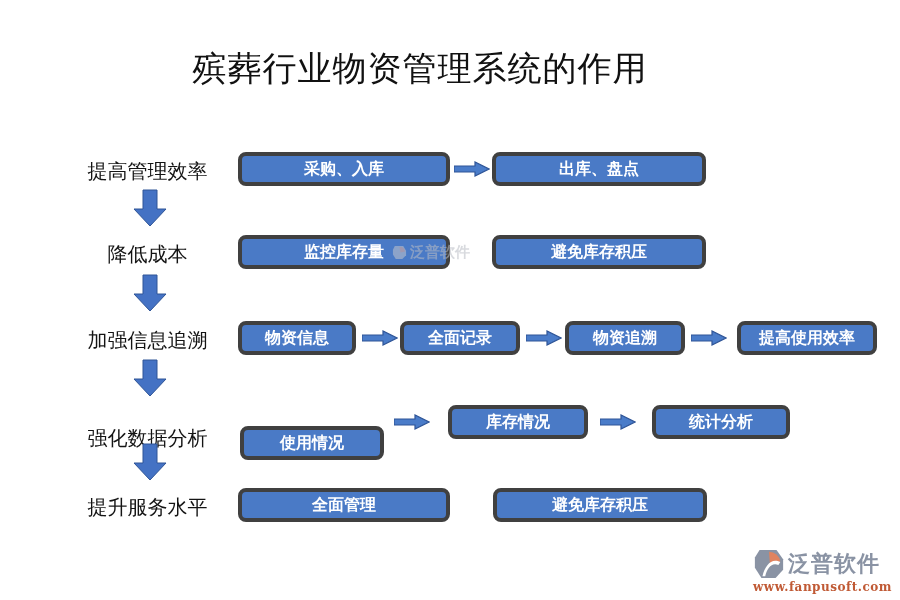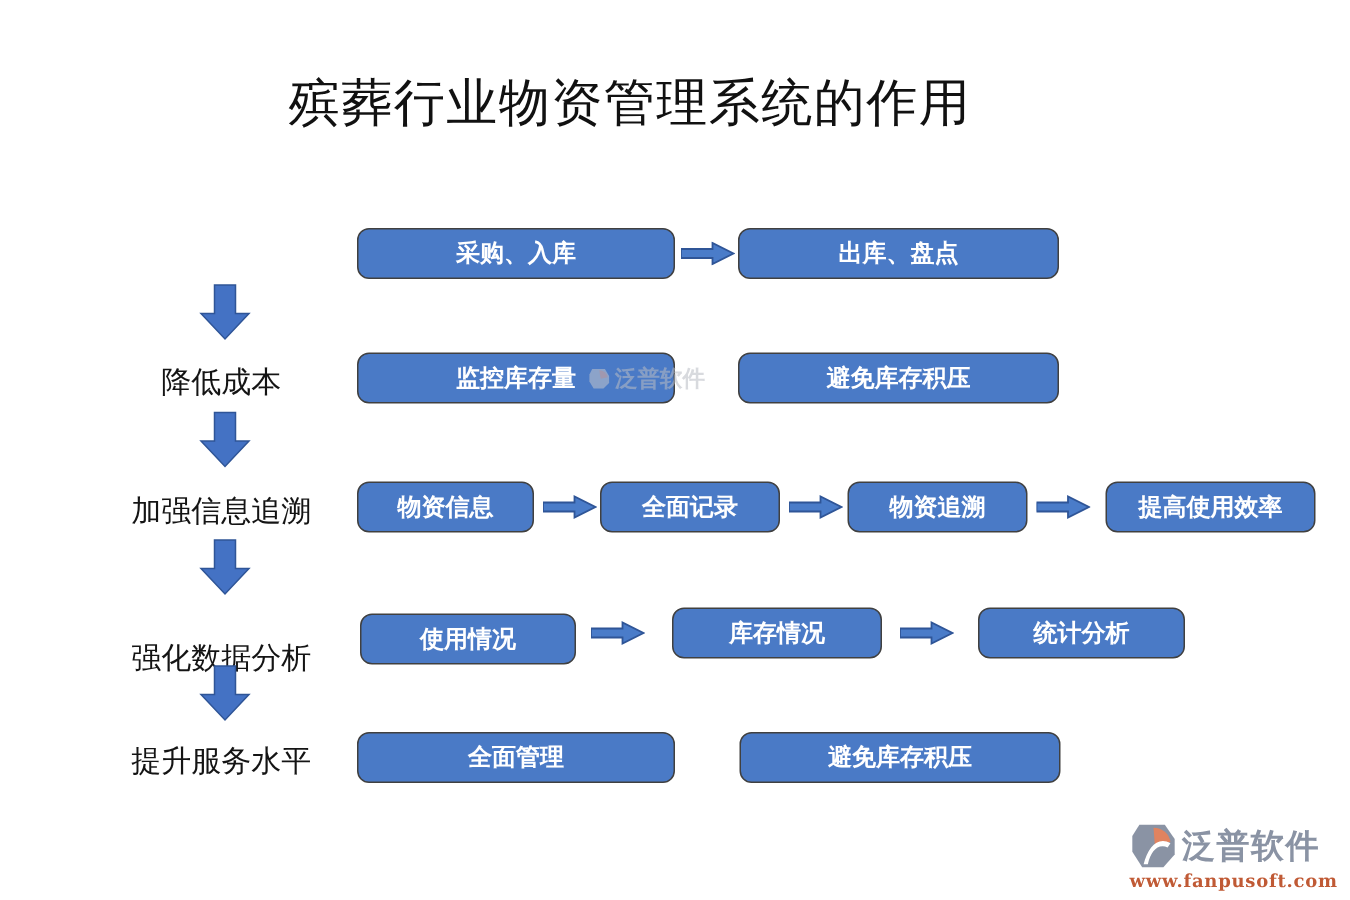--- a/index.html
+++ b/index.html
@@ -10,21 +10,21 @@
   .title{
     position:absolute;top:46px;left:0;width:840px;text-align:center;
     font-size:34px;font-weight:normal;color:#111111;letter-spacing:1px;
   }
   .lbl{
     position:absolute;left:70px;width:155px;text-align:center;
     font-size:20px;color:#141414;white-space:nowrap;
   }
   .box{
     position:absolute;height:34px;box-sizing:border-box;
-    background:#4a7ac6;border:1px solid #404040;border-radius:8px;
+    background:#4a7ac6;border:4px solid #404040;border-radius:8px;
     color:#ffffff;font-weight:bold;font-size:16px;
     display:flex;align-items:center;justify-content:center;white-space:nowrap;
   }
   .harrow{position:absolute;width:36px;height:16px;}
   .varrow{position:absolute;width:36px;height:38px;left:132px;}
   .watermark{
     position:absolute;left:392px;top:243px;display:flex;align-items:center;gap:3px;
     opacity:0.55;pointer-events:none;
   }
   .watermark .wm-text{font-size:15px;font-weight:bold;color:#b9bcc4;}
@@ -37,20 +37,21 @@
     font-size:12px;font-weight:bold;color:#c05a35;letter-spacing:0.5px;
   }
 </style>
 </head>
 <body>
 
 <div id="canvas">
 
   <div class="title">殡葬行业物资管理系统的作用</div>
 
+  <div class="lbl" style="top:158px">提高管理效率</div>
   <div class="box" style="left:238px;top:152px;width:212px">采购、入库</div>
   <svg class="harrow" style="left:454px;top:161px" viewBox="0 0 36 16">
     <path d="M0 5 H21 V1 L35 8 L21 15 V11 H0 Z" fill="#4a7cc9" stroke="#2f5597" stroke-width="1.2"></path>
   </svg>
   <div class="box" style="left:492px;top:152px;width:214px">出库、盘点</div>
 
   <svg class="varrow" style="top:189px" viewBox="0 0 36 38">
     <path d="M11 1 H25 V20 H34 L18 37 L2 20 H11 Z" fill="#4472c4" stroke="#2f5597" stroke-width="1"></path>
   </svg>
 
@@ -83,21 +84,21 @@
   <svg class="harrow" style="left:691px;top:330px" viewBox="0 0 36 16">
     <path d="M0 5 H21 V1 L35 8 L21 15 V11 H0 Z" fill="#4a7cc9" stroke="#2f5597" stroke-width="1.2"></path>
   </svg>
   <div class="box" style="left:737px;top:321px;width:140px">提高使用效率</div>
 
   <svg class="varrow" style="top:359px" viewBox="0 0 36 38">
     <path d="M11 1 H25 V20 H34 L18 37 L2 20 H11 Z" fill="#4472c4" stroke="#2f5597" stroke-width="1"></path>
   </svg>
 
   <div class="lbl" style="top:425px">强化数据分析</div>
-  <div class="box" style="left:240px;top:409px;width:144px">使用情况</div>
+  <div class="box" style="left:240px;top:426px;width:144px">使用情况</div>
   <svg class="harrow" style="left:394px;top:414px" viewBox="0 0 36 16">
     <path d="M0 5 H21 V1 L35 8 L21 15 V11 H0 Z" fill="#4a7cc9" stroke="#2f5597" stroke-width="1.2"></path>
   </svg>
   <div class="box" style="left:448px;top:405px;width:140px">库存情况</div>
   <svg class="harrow" style="left:600px;top:414px" viewBox="0 0 36 16">
     <path d="M0 5 H21 V1 L35 8 L21 15 V11 H0 Z" fill="#4a7cc9" stroke="#2f5597" stroke-width="1.2"></path>
   </svg>
   <div class="box" style="left:652px;top:405px;width:138px">统计分析</div>
 
   <svg class="varrow" style="top:443px" viewBox="0 0 36 38">

